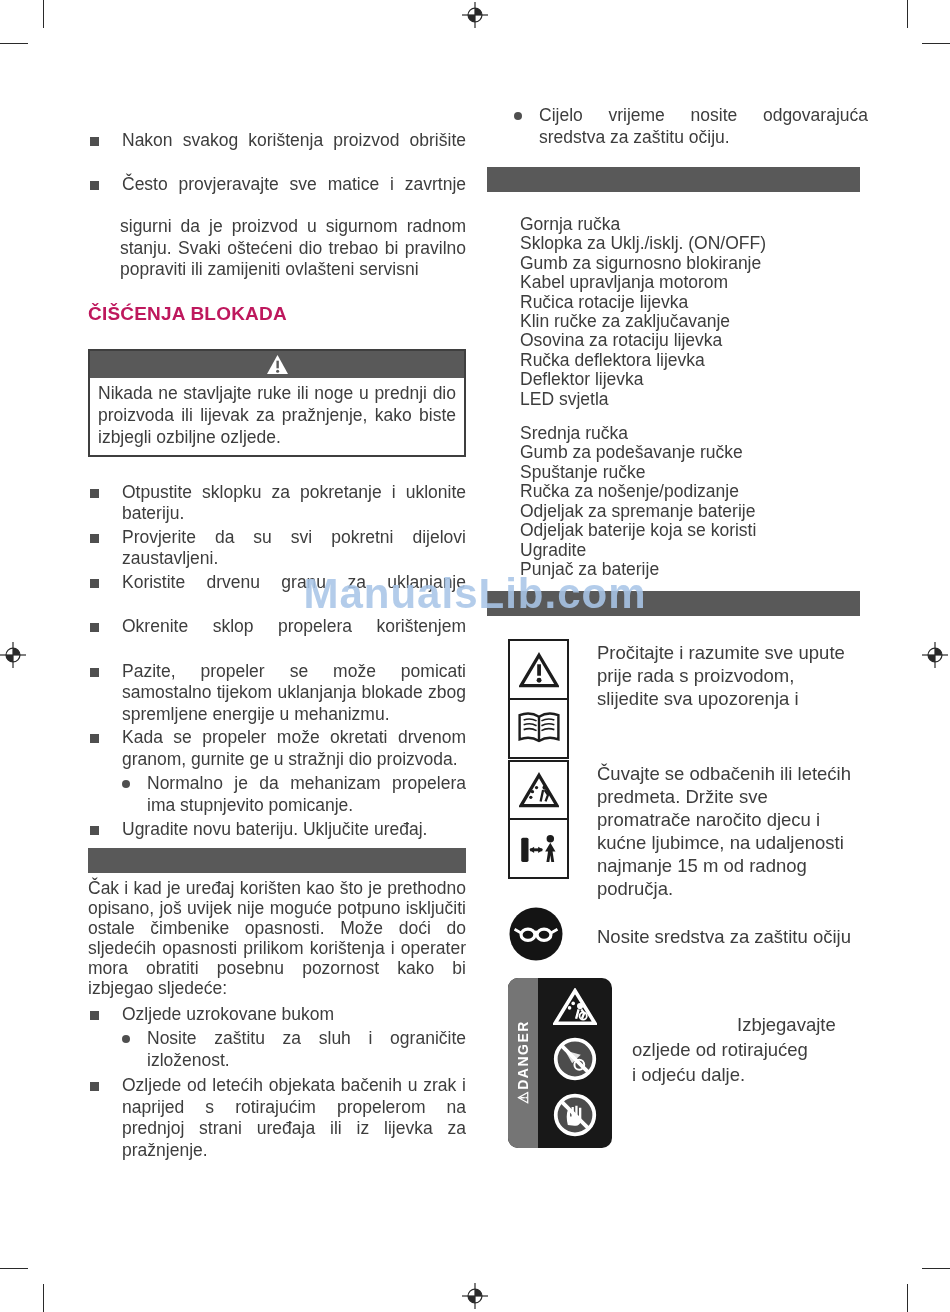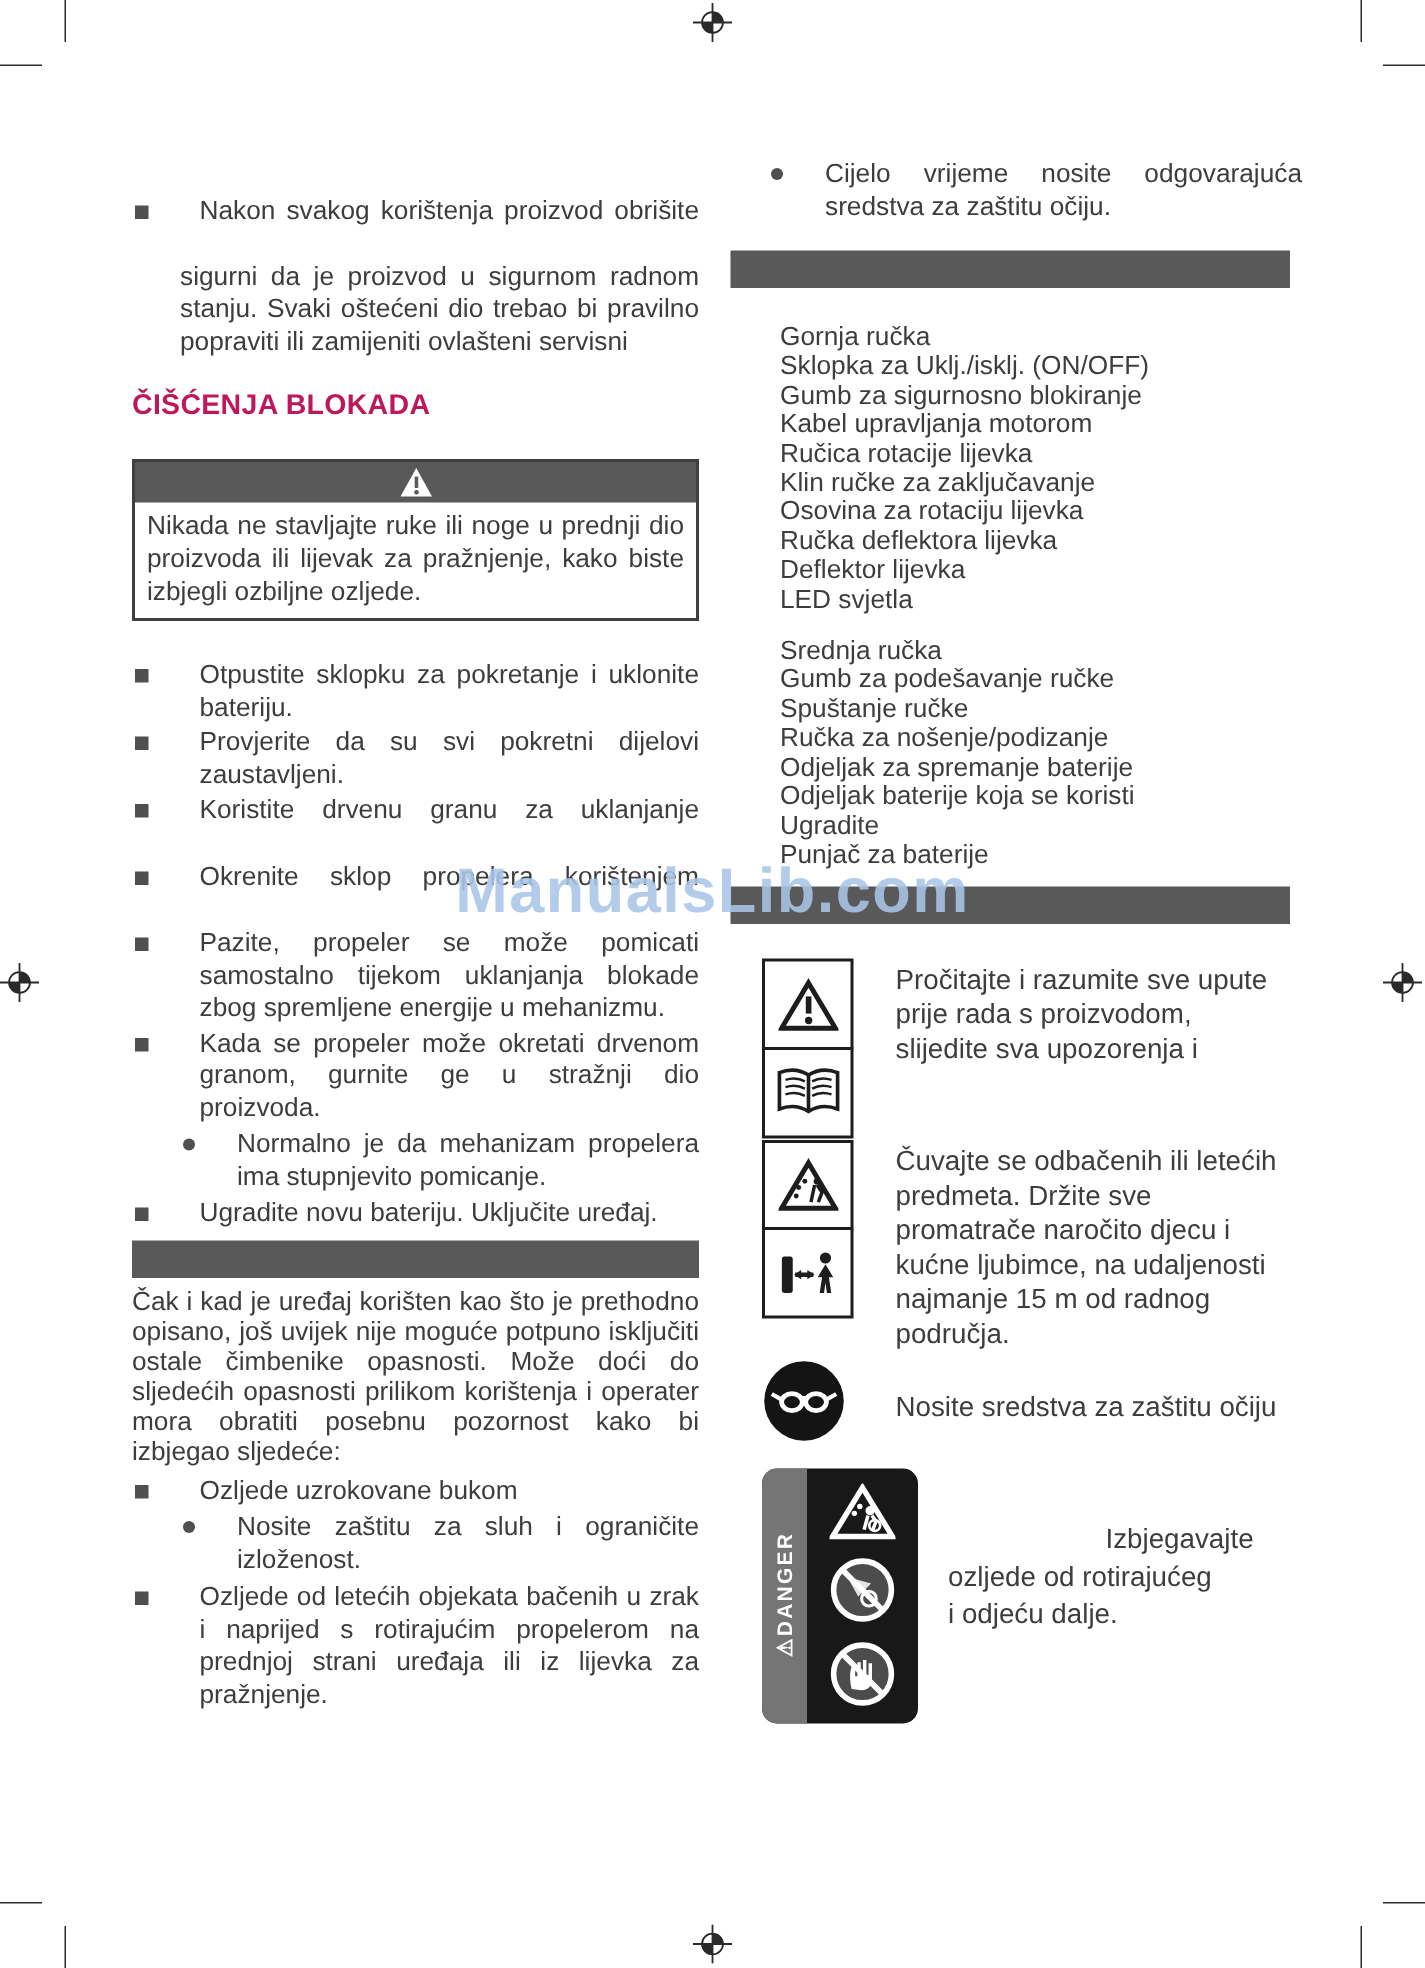--- a/index.html
+++ b/index.html
@@ -7,21 +7,21 @@
         font-family:"Liberation Sans",sans-serif;color:#3d3d3d;}
   
   .cmark{position:absolute;background:#2a2a2a;}
   .reg{position:absolute;width:26px;height:26px;}
   
   .col{position:absolute;}
   #colL{left:88px;top:130px;width:378px;}
   #colR{left:487px;top:105px;width:381px;}
   
   .para{font-size:17.5px;line-height:21.5px;text-align:justify;}
-  .bullet{display:flex;align-items:flex-start;gap:11px;}
+  .bullet{display:flex;align-items:flex-start;}
   .sq{width:9px;height:9px;background:#4f4f4f;margin:7px 23px 0 2px;flex:0 0 auto;}
   .dot{width:8px;height:8px;border-radius:50%;background:#4f4f4f;margin:7px 17px 0 2px;flex:0 0 auto;}
   .sub{padding-left:32px;}
   .bt{flex:1;font-size:17.5px;line-height:21.5px;text-align:justify;}
   .forcejust{text-align:justify;text-align-last:justify;}
   .heading{font-size:19px;font-weight:bold;letter-spacing:.2px;color:#be185d;}
   .bar{background:#595959;height:25px;}
   
   .warnbox{border:2px solid #3f3f3f;}
   .warnhead{background:#595959;height:27px;display:flex;align-items:center;justify-content:center;}
@@ -90,20 +90,24 @@
 
   <div id="watermark">ManualsLib.com</div>
 
   <div class="col" id="colL">
 
     <div class="bullet" style="margin-bottom:22px;">
       <span class="sq"></span>
       <span class="bt forcejust">Nakon svakog korištenja proizvod obrišite</span>
     </div>
 
+    <div class="bullet" style="margin-bottom:21px;">
+      <span class="sq"></span>
+      <span class="bt forcejust">Često provjeravajte sve matice i zavrtnje</span>
+    </div>
 
     <div class="para" style="padding-left:32px;margin-bottom:22px;">sigurni da je proizvod u sigurnom radnom stanju. Svaki oštećeni dio trebao bi pravilno popraviti ili zamijeniti ovlašteni servisni</div>
 
     <div class="heading" style="margin-bottom:24px;">ČIŠĆENJA BLOKADA</div>
 
     <div class="warnbox" style="margin-bottom:25px;">
       <div class="warnhead">
         <svg width="23" height="21" viewBox="0 0 24 22">
           <polygon points="12,1 23,21 1,21" fill="#ffffff"></polygon>
           <rect x="10.9" y="7" width="2.5" height="8" fill="#595959"></rect>

